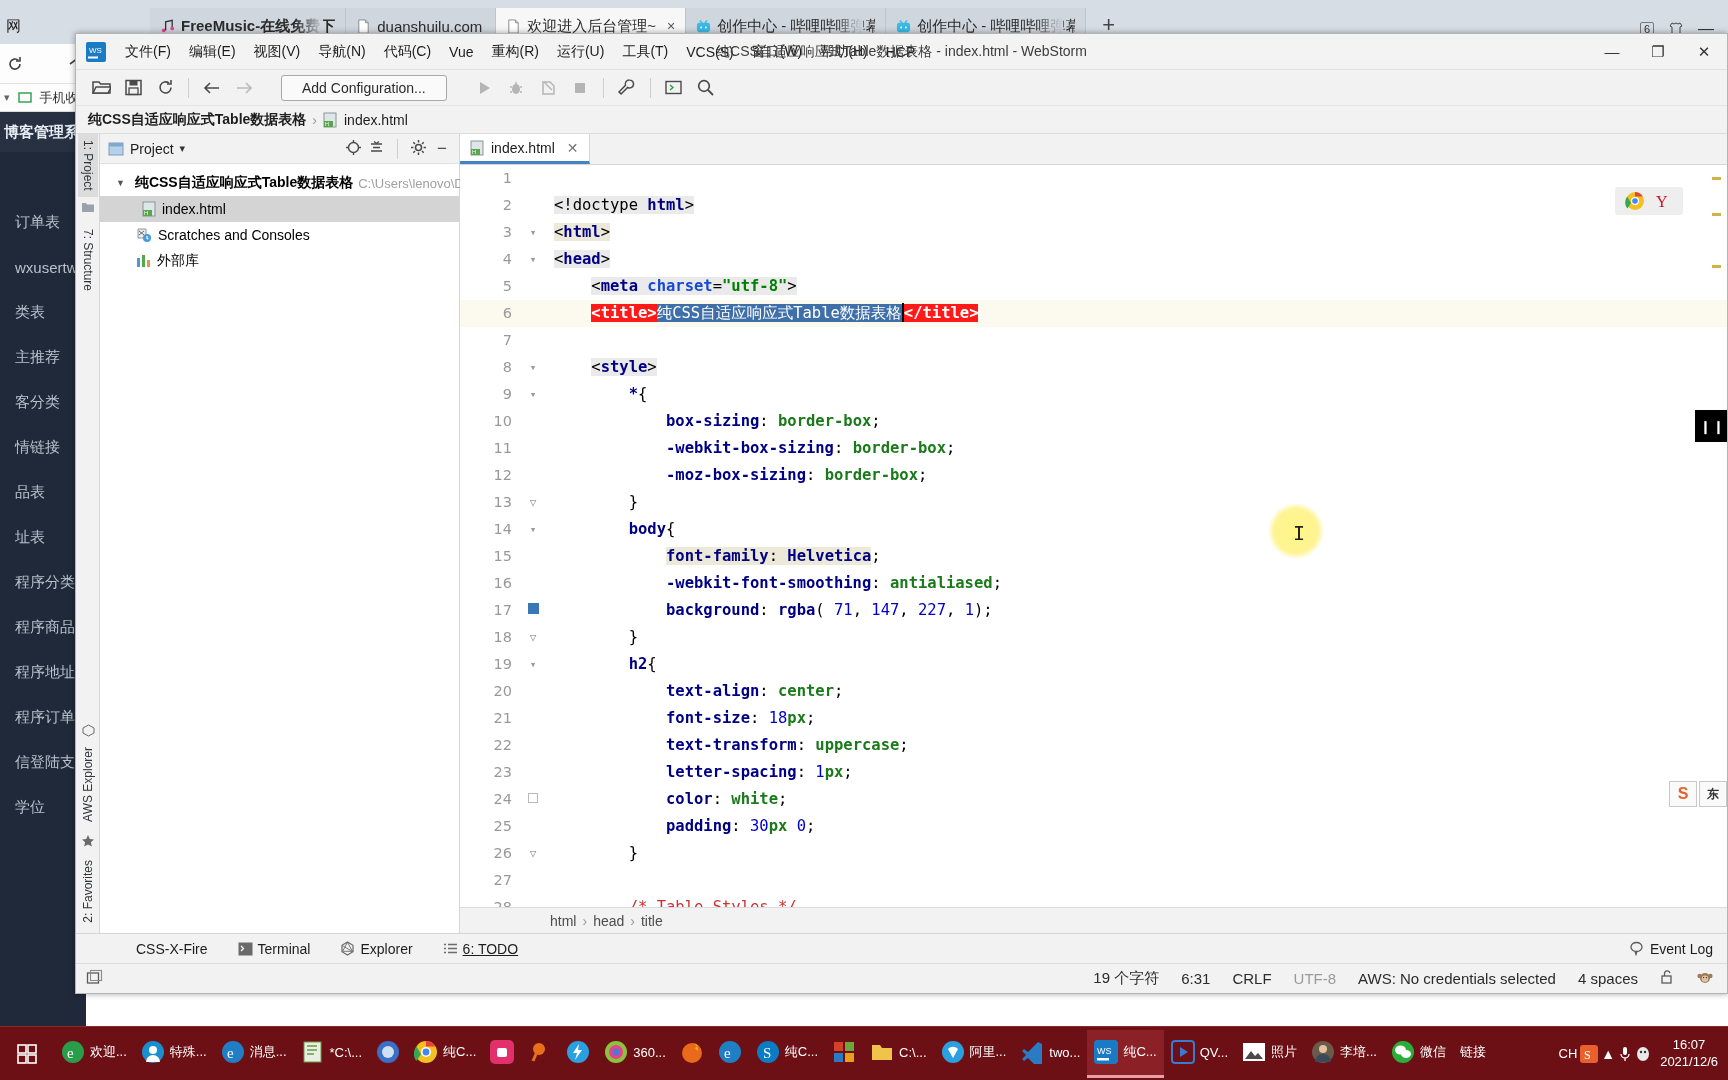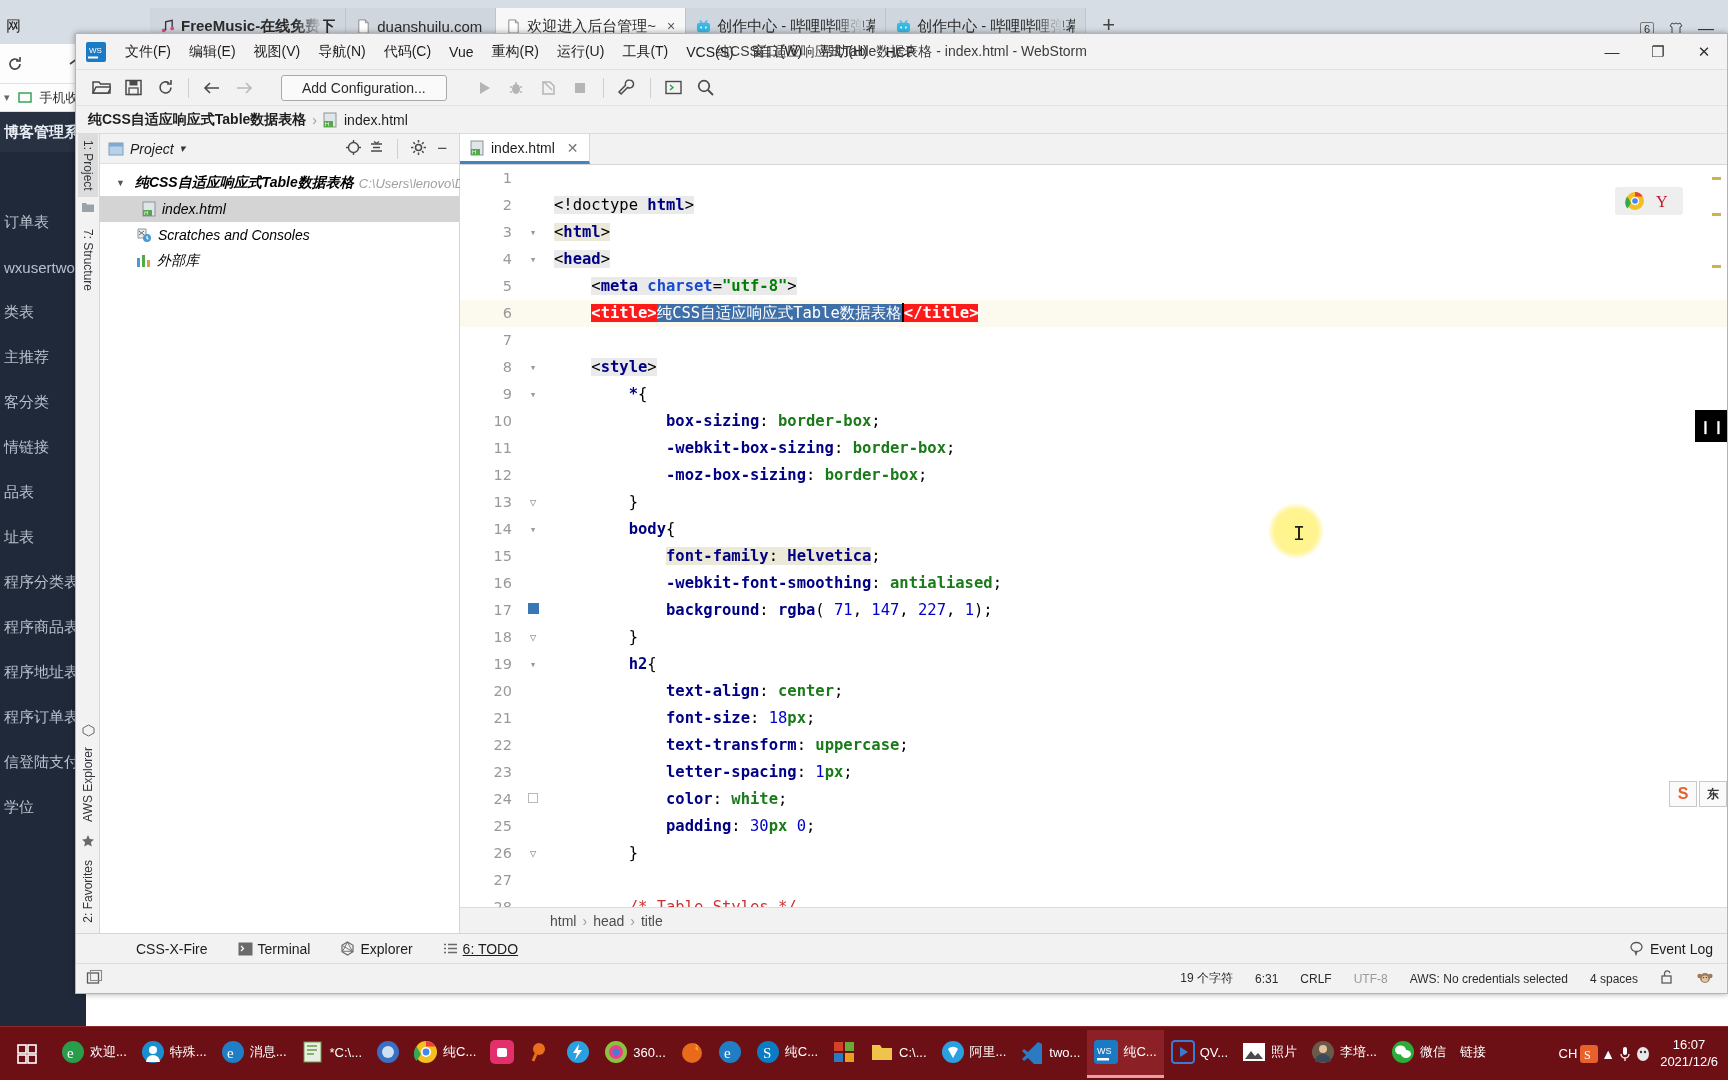--- a/index.html
+++ b/index.html
@@ -53,21 +53,21 @@
   }
   #bg-sidebar {
     position:absolute; left:0; top:0; width:86px; bottom:0;
     background:#20293a; color:#b8c0cc; font-size:15px;
   }
   #bg-sidebar .sb-title {
     background:#273142; color:#e7ecf3; font-weight:bold; height:40px;
     display:flex; align-items:center; padding-left:4px; white-space:nowrap;
   }
   #bg-sidebar ul { list-style:none; margin-top:48px; }
-  #bg-sidebar li { height:45px; display:flex; align-items:center; padding-left:4px; white-space:nowrap;}
+  #bg-sidebar li { height:45px; display:flex; align-items:center; padding-left:15px; white-space:nowrap;}
 
   
   #taskbar {
     position:absolute; left:0; bottom:0; width:1728px; height:54px;
     background:#6c1016; display:flex; align-items:center; z-index:60;
     border-top:1px solid #8a2a2a;
   }
   #taskbar .start { width:54px; display:flex; align-items:center; justify-content:center; }
   .tbitem {
     display:flex; align-items:center; gap:5px; padding:0 7px; height:48px;
@@ -131,21 +131,21 @@
     writing-mode:vertical-rl; text-orientation:mixed; font-size:12px; color:#31353a;
     padding:6px 3px; white-space:nowrap; display:flex; align-items:center; gap:4px;
   }
   .vtab.sel { background:#dcdcdc; }
   #leftstrip .bottomgrp { position:absolute; bottom:4px; left:0; width:24px;
     display:flex; flex-direction:column; align-items:center; }
 
   
   #project {
     width:360px; background:#ffffff; border-right:1px solid #d6d6d6;
-    display:flex; flex-direction:column;font-style:italic;
+    display:flex; flex-direction:column;
   }
   #project .phead {
     height:30px; display:flex; align-items:center; gap:6px; padding:0 8px;
     background:#f2f2f2; border-bottom:1px solid #e0e0e0; font-size:14px;
   }
   #project .phead .ptitle { font-size:14px; }
   #project .phead .spacer { flex:1; }
   #project .ptree { padding-top:6px; font-size:14px; }
   .trow { height:26px; display:flex; align-items:center; gap:5px; padding-left:16px; white-space:nowrap; }
   .trow.sel { background:#d4d4d4; }
@@ -224,21 +224,21 @@
 
   #toolwinbar {
     height:30px; background:#f2f2f2; border-top:1px solid #d6d6d6;
     display:flex; align-items:center; gap:30px; padding-left:60px; font-size:14px; color:#1d1d1d;
   }
   #toolwinbar .tw { display:flex; align-items:center; gap:5px; }
   #toolwinbar .right { margin-left:auto; display:flex; align-items:center; gap:6px; padding-right:14px; }
 
   #statusbar {
     height:30px; background:#f2f2f2; border-top:1px solid #dcdcdc;
-    display:flex; align-items:center; font-size:12px; color:#2b2b2b;
+    display:flex; align-items:center; font-size:15px; color:#2b2b2b;
   }
   #statusbar .left { padding-left:10px; }
   #statusbar .right { margin-left:auto; display:flex; align-items:center; gap:22px; padding-right:14px; }
   #statusbar .dim { color:#9a9a9a; }
 </style>
 </head>
 <body>
 
 <div id="bg-browser">
 

